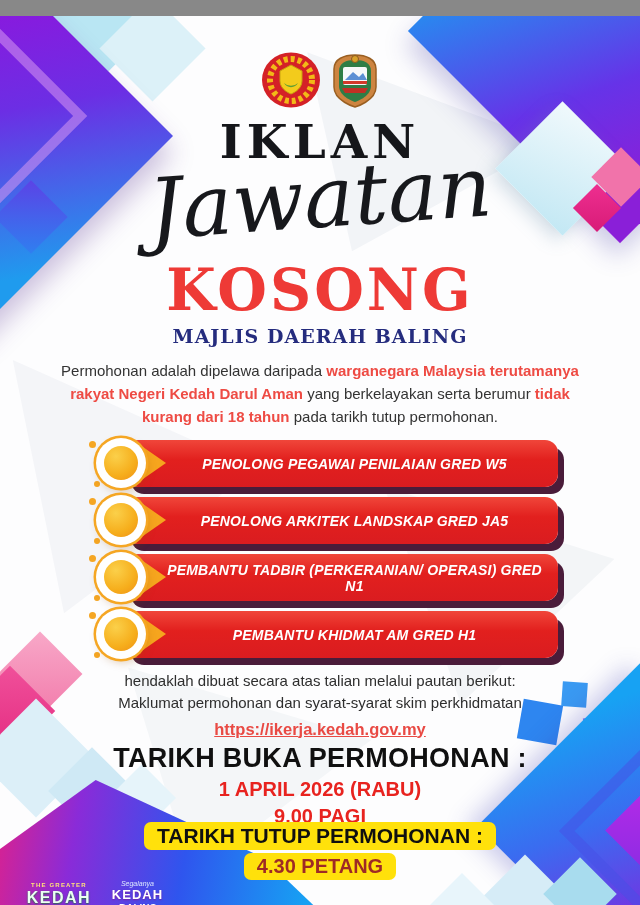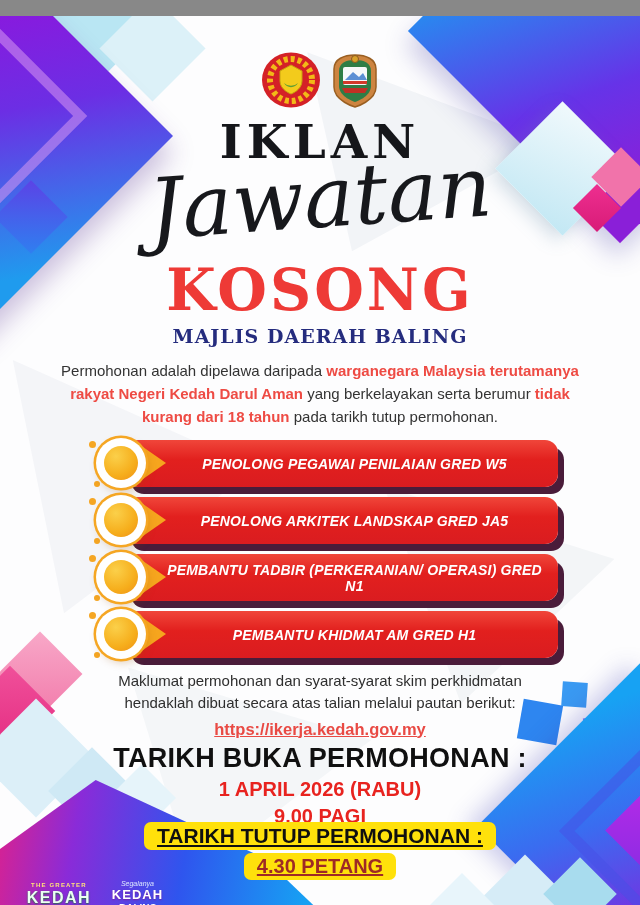--- a/index.html
+++ b/index.html
@@ -98,21 +98,21 @@
 
   .info { position:absolute; top:654px; width:100%; text-align:center; font-size:15px; line-height:1.45; color:#2e2e2e; }
   .link { display:inline-block; margin-top:4px; color:#e94a44; font-weight:bold; font-size:16.5px; text-decoration:underline; cursor:pointer; }
 
   .buka { position:absolute; top:727px; width:100%; text-align:center; }
   .buka-h { font-size:27px; font-weight:bold; color:#101010; letter-spacing:.3px; }
   .buka-d, .buka-t { font-size:20px; font-weight:bold; color:#e8231f; margin-top:4px; }
 
   .tutup { position:absolute; top:806px; width:100%; text-align:center; }
   .tutup div { margin-bottom:3px; }
-  .pill { display:inline-block; background:#ffe10b; border-radius:7px; padding:2px 13px;text-decoration:underline; }
+  .pill { display:inline-block; background:#ffe10b; border-radius:7px; padding:2px 13px; }
   .tutup-h .pill { font-size:21px; font-weight:bold; color:#101010; }
   .tutup-d .pill, .tutup-t .pill { font-size:20px; font-weight:bold; color:#9e2a26; }
 
   .flogos { position:absolute; left:18px; bottom:7px; display:flex; gap:12px; align-items:flex-end; z-index:4; }
   .flogo { text-align:center; line-height:1.15; }
   .gk-top { font-size:6px; font-weight:bold; letter-spacing:1.2px; color:#ffe27a; }
   .gk-main { font-size:16px; font-weight:bold; letter-spacing:1.5px; color:#ecfff3; text-shadow:0 1px 2px #1b7a3a; }
   .gk-bot { font-size:5.5px; font-weight:bold; letter-spacing:1.6px; color:#ffd0e0; }
   .bg-top { font-size:7px; font-style:italic; color:#dce8ff; }
   .bg-main { font-size:13px; font-weight:bold; letter-spacing:1px; color:#fff; text-shadow:0 1px 2px #7a1fa0; }
@@ -240,22 +240,22 @@
       <div class="bullet">
         <div class="b-dot1"></div>
           <div class="b-dot2"></div>
           <div class="b-arrow"></div>
           <div class="b-ring"></div>
           <div class="b-core"></div>
       </div>
     </div>
 
     <div class="info">
+      <div>hendaklah dibuat secara atas talian melalui pautan berikut:</div>
       <div>Maklumat permohonan dan syarat-syarat skim perkhidmatan</div>
-      <div>hendaklah dibuat secara atas talian melalui pautan berikut:</div>
       <span class="link">https://ikerja.kedah.gov.my</span>
     </div>
 
     <div class="buka">
       <div class="buka-h">TARIKH BUKA PERMOHONAN :</div>
       <div class="buka-d">1 APRIL 2026 (RABU)</div>
       <div class="buka-t">9.00 PAGI</div>
     </div>
 
     <div class="tutup">

